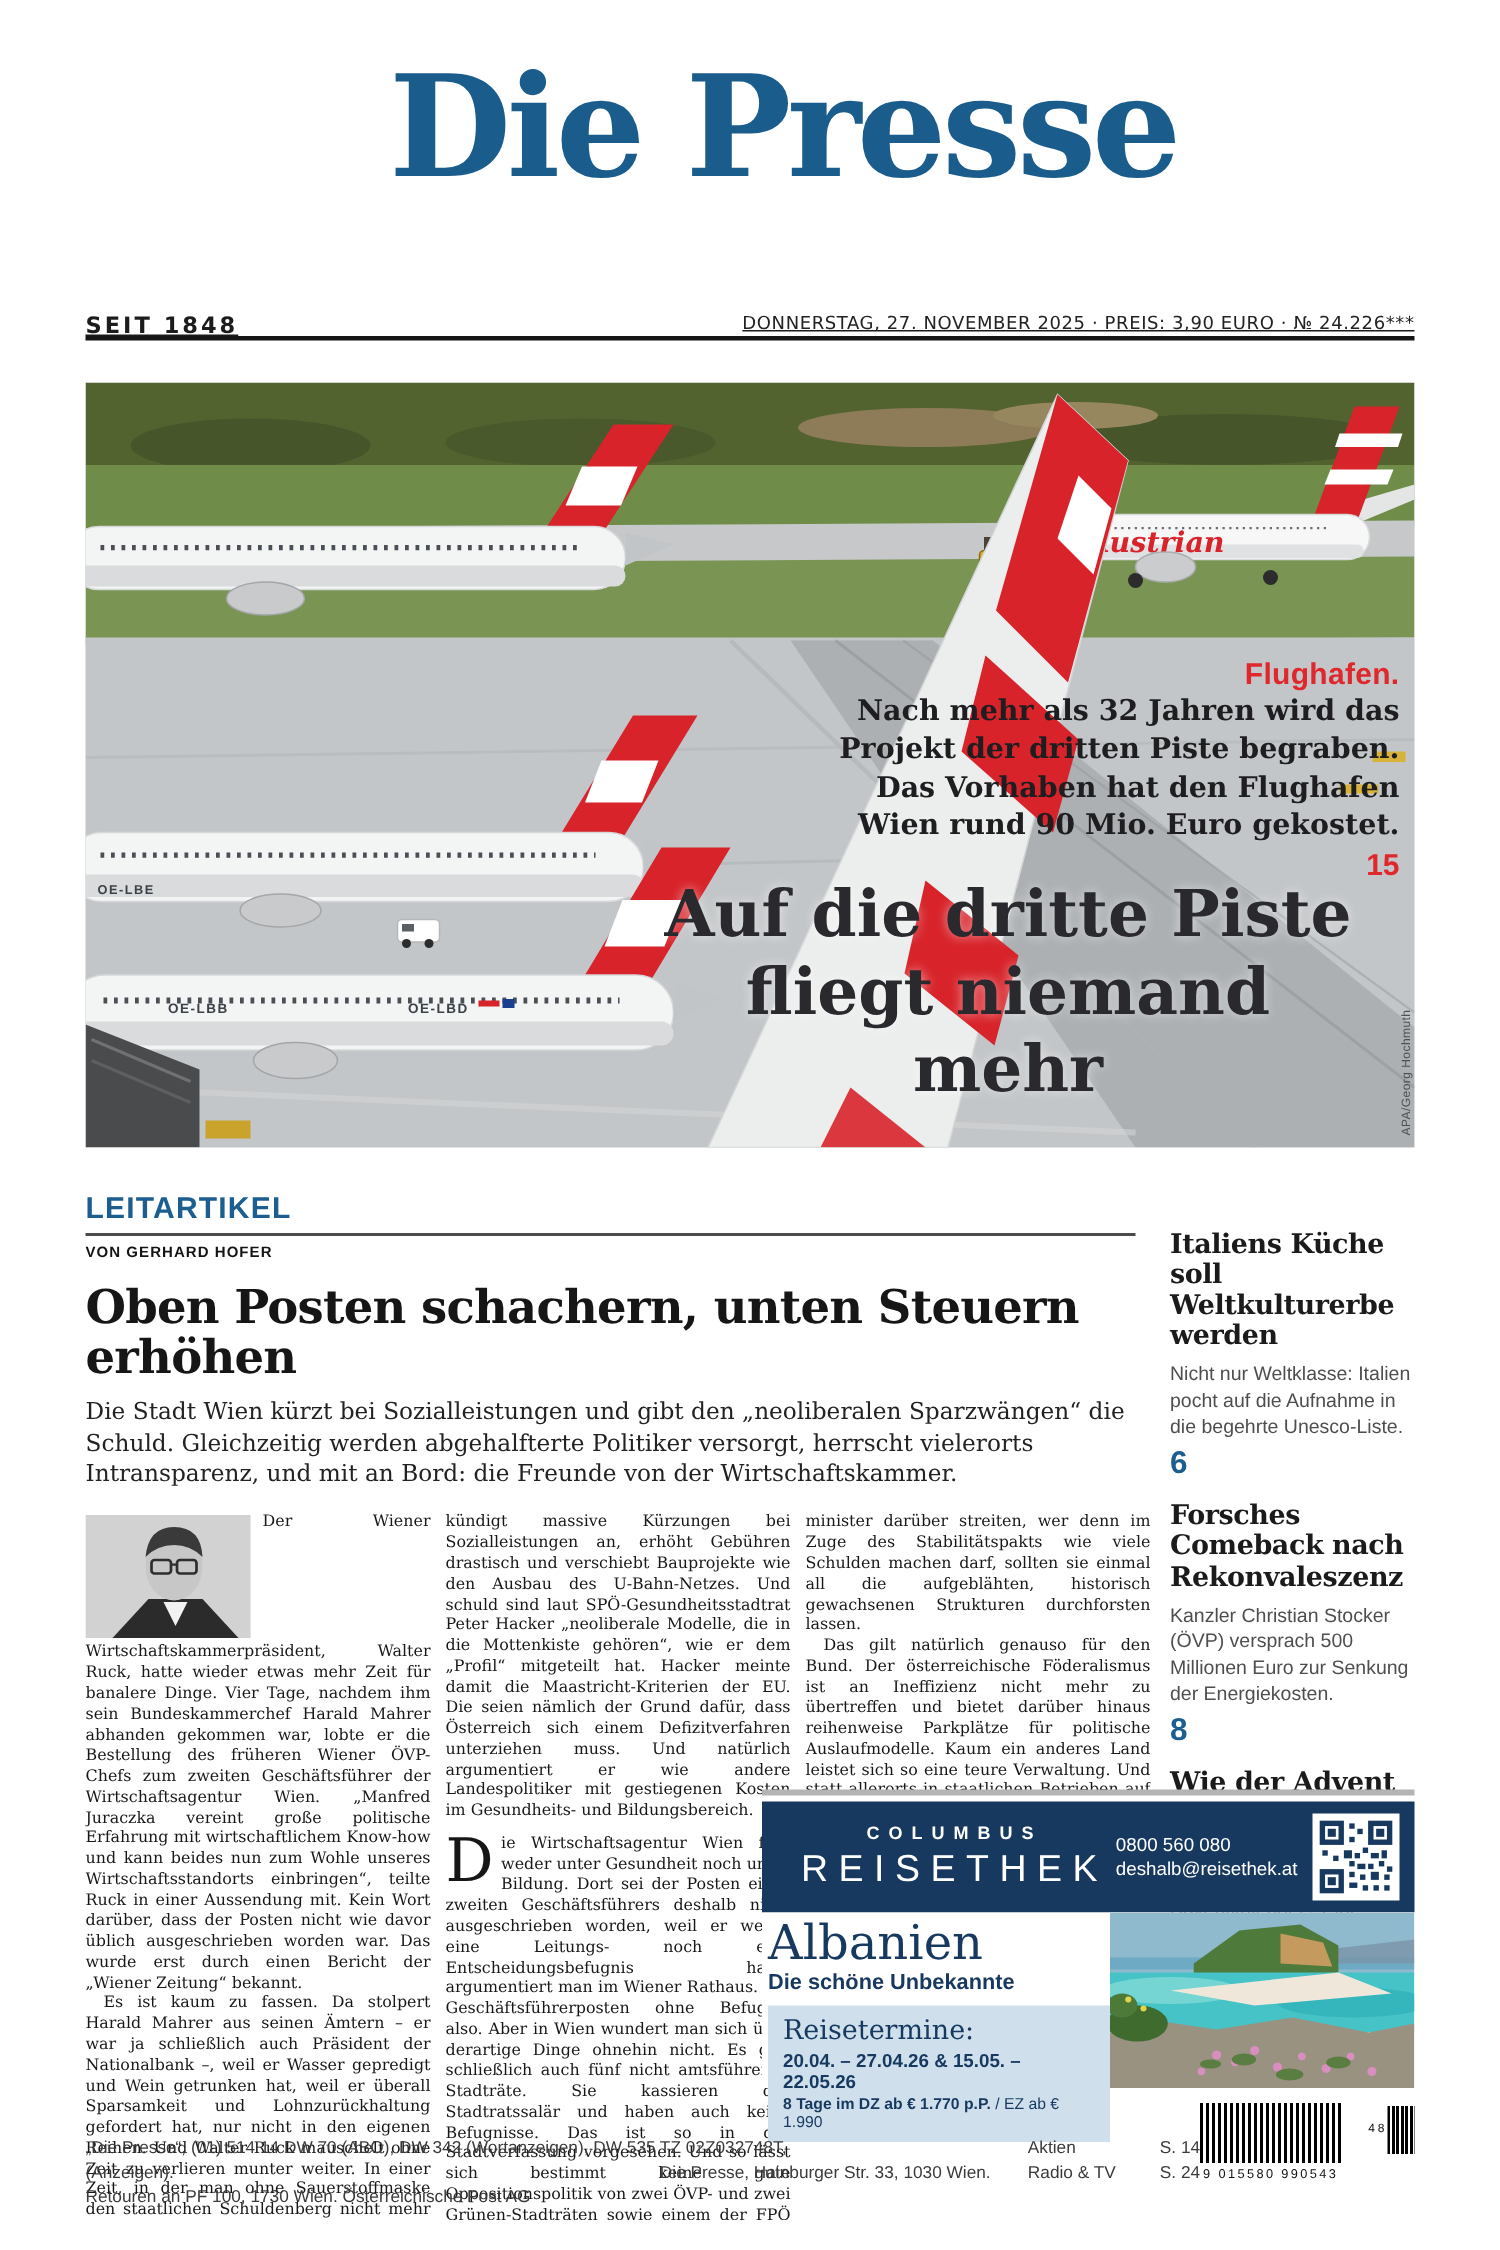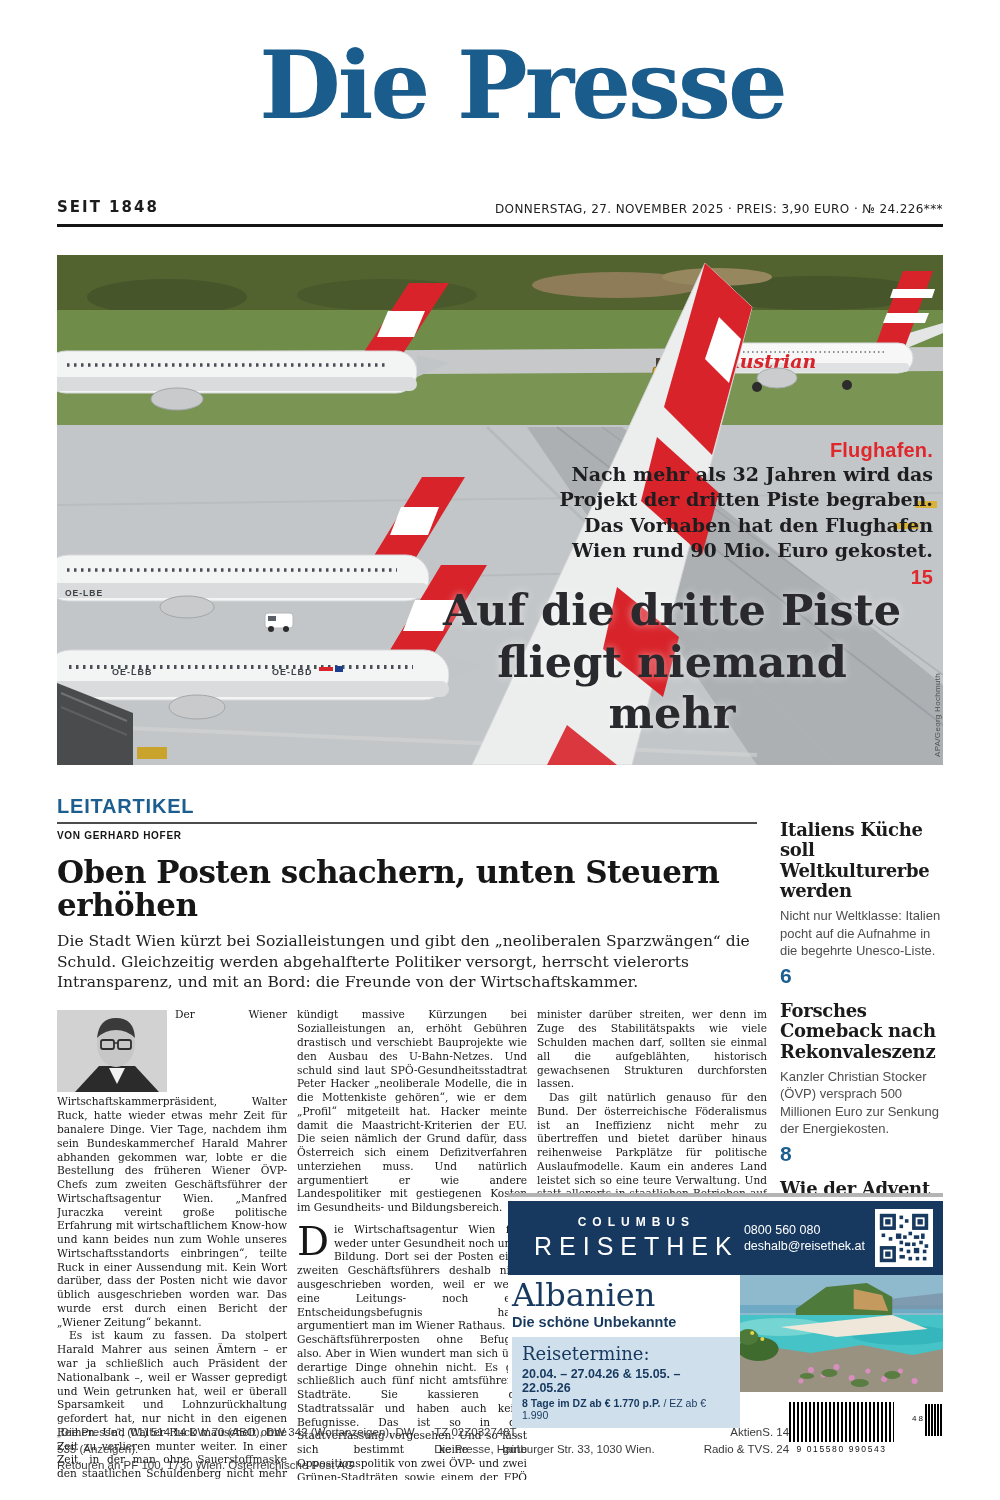--- a/index.html
+++ b/index.html
@@ -8,22 +8,22 @@
   }
   *{box-sizing:border-box;}
   body{margin:0;background:#fff;}
   .page{position:relative;width:1000px;height:1500px;background:#fff;overflow:hidden;
         font-family:"Liberation Sans","DejaVu Sans",sans-serif;color:#1a1a1a;}
 
   
   .masthead{position:absolute;top:38px;left:0;width:100%;text-align:center;padding-left:44px;}
   .masthead .title{font-family:"DejaVu Serif","Liberation Serif",serif;font-weight:bold;
     font-size:94px;line-height:1;color:var(--brand-blue);letter-spacing:-3px;}
-  .metarow{position:absolute;top:198px;left:57px;width:886px;display:flex;
-    justify-content:space-between;align-items:flex-end;font-family:"DejaVu Sans","Liberation Sans",sans-serif;}
+  .metarow{position:absolute;top:208px;left:57px;width:886px;display:flex;
+    justify-content:space-between;align-items:flex-start;font-family:"DejaVu Sans","Liberation Sans",sans-serif;text-decoration:underline;}
   .since{font-size:15px;font-weight:bold;letter-spacing:2px;color:#1c1c1c;}
   .dateline{font-size:12px;letter-spacing:.4px;color:#222;}
   .toprule{position:absolute;top:224px;left:57px;width:886px;height:3px;background:#151515;}
 
   
   .hero{position:absolute;top:255px;left:57px;width:886px;height:510px;overflow:hidden;background:#c9cbcc;}
   .hero svg.art{position:absolute;inset:0;}
   .hero-teaser{position:absolute;top:152px;right:10px;text-align:right;}
   .hero-kicker{font-size:20px;font-weight:bold;color:var(--accent-red);letter-spacing:.2px;margin-top:32px;}
   .hero-teaser .tline{display:block;font-family:"DejaVu Serif","Liberation Serif",serif;
@@ -85,23 +85,23 @@
   .ad-price{margin-top:2px;font-size:10.5px;}
   .ad-price .pm{font-weight:bold;}
   .ad-photo{flex:1;position:relative;overflow:hidden;}
 
   
   .footer{position:absolute;top:1424px;left:57px;width:886px;display:flex;align-items:flex-start;
     font-size:11.5px;line-height:1.45;color:#3a3a3a;}
   .f-left{width:400px;}
   .f-mid{width:250px;margin-left:0;}
   .f-index{width:120px;margin-left:6px;}
-  .f-index .row{display:flex;justify-content:flex-end;}
+  .f-index .row{display:flex;justify-content:space-between;}
   .barcode{margin-left:auto;display:flex;gap:5px;align-items:flex-start;margin-top:-22px;}
-  .bc-main{width:105px;}
+  .bc-main{width:94px;}
   .bc-bars{height:40px;background:repeating-linear-gradient(90deg,#000 0 2px,#fff 2px 4px);}
   .bc-num{font-size:8.5px;letter-spacing:1.6px;text-align:center;color:#111;margin-top:1px;white-space:nowrap;}
   .bc-addon{display:flex;flex-direction:row;align-items:center;margin-left:13px;}
   .bc-suffix{font-size:8px;color:#111;letter-spacing:2px;}
   .bc-addon-bars{margin-top:2px;width:18px;height:32px;background:repeating-linear-gradient(90deg,#000 0 2px,#fff 2px 3px);}
 </style>
 </head>
 <body>
 
 <div class="page">

